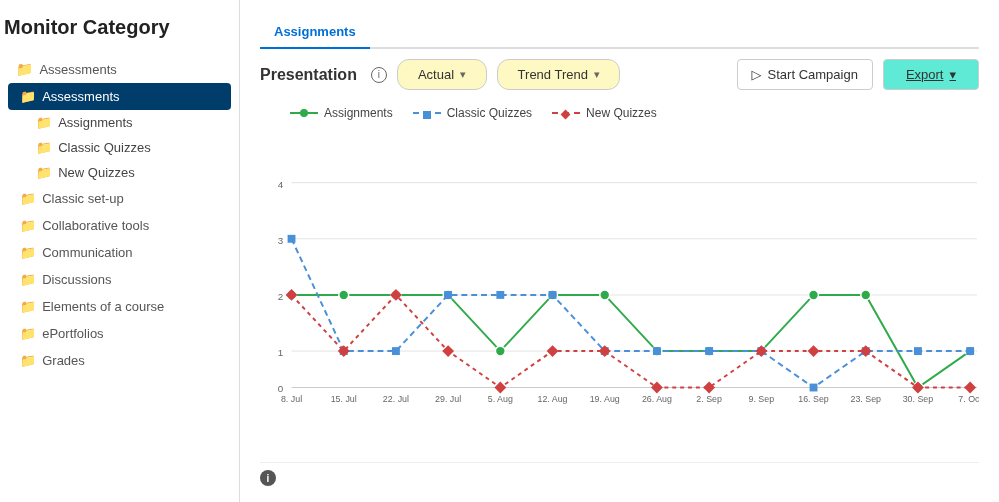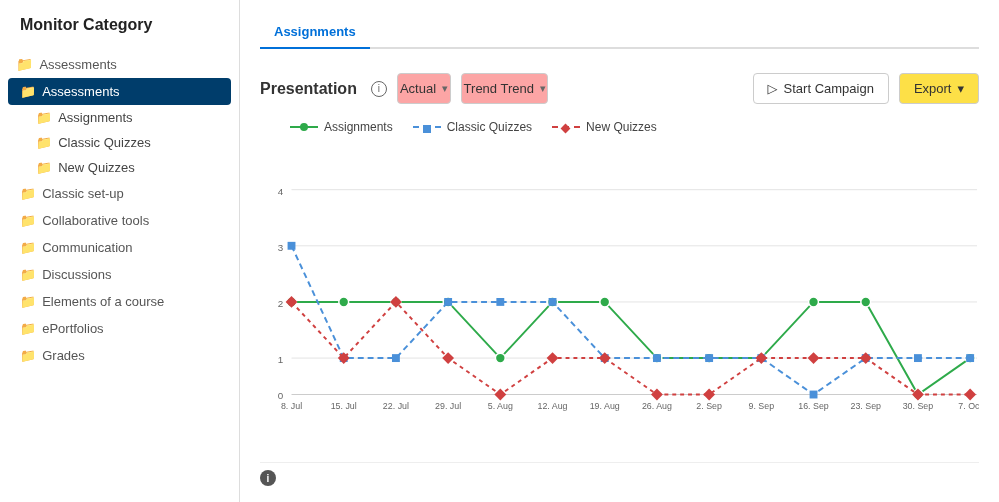--- a/index.html
+++ b/index.html
@@ -8,23 +8,23 @@
     
     .sidebar {
       width: 240px;
       min-width: 240px;
       border-right: 1px solid #ddd;
       padding: 16px 0;
       height: 502px;
       overflow-y: auto;
     }
     .sidebar-title {
-      font-size: 16px;
+      font-size: 20px;
       font-weight: 600;
-      padding: 0 20px 16px;
+      padding: 0 4px 16px;
       color: #222;
     }
     .sidebar-section-label {
       display: flex;
       align-items: center;
       gap: 6px;
       padding: 6px 16px;
       color: #555;
       cursor: pointer;
     }
@@ -79,49 +79,50 @@
     }
     .info-icon {
       width: 16px; height: 16px;
       border: 1.5px solid #666;
       border-radius: 50%;
       display: inline-flex; align-items: center; justify-content: center;
       font-size: 10px; color: #666; cursor: pointer;
     }
     .dropdown-btn {
       display: flex; align-items: center; gap: 6px;
-      padding: 7px 2px;
+      padding: 7px 20px;
       border: 1px solid #ccc;
-      border-radius: 4px;
-      background: #fca5a5;
+      border-radius: 12px;
+      background: #fef9c3;
       cursor: pointer;
       font-size: 13px;
       color: #333;
     }
     .dropdown-btn .chevron { font-size: 11px; color: #666; }
     .spacer { flex: 1; }
     .start-campaign-btn {
       display: flex; align-items: center; gap: 6px;
       padding: 7px 14px;
       border: 1px solid #ccc;
       border-radius: 4px;
       background: #fff;
       cursor: pointer;
       font-size: 13px;
       color: #333;
     }
     .export-btn {
       display: flex; align-items: center; gap: 6px;
-      padding: 7px 14px;
+      padding: 7px 22px;
       border: 1px solid #ccc;
       border-radius: 4px;
-      background: #fde047;
+      background: #5eead4;
       cursor: pointer;
       font-size: 13px;
       color: #333;
+      text-decoration: underline;
     }
 
     
     .legend {
       display: flex;
       align-items: center;
       gap: 20px;
       margin-bottom: 8px;
       padding-left: 30px;
     }
@@ -252,21 +253,21 @@
     <span>Grades</span>
   </div>
 </div>
 
 <div class="main">
 
   <div class="tab-area">
     <div class="tab-item active">Assignments</div>
   </div>
 
-  <div class="header-row" style="margin-top:24px;justify-content:center;">
+  <div class="header-row" style="margin-top:10px;justify-content:center;">
     <span class="page-title">Presentation</span>
     <span class="info-icon">i</span>
 
     <button class="dropdown-btn">
       <span>Actual</span>
       <span class="chevron">▾</span>
     </button>
 
     <button class="dropdown-btn">
       <span>Trend Trend</span>

